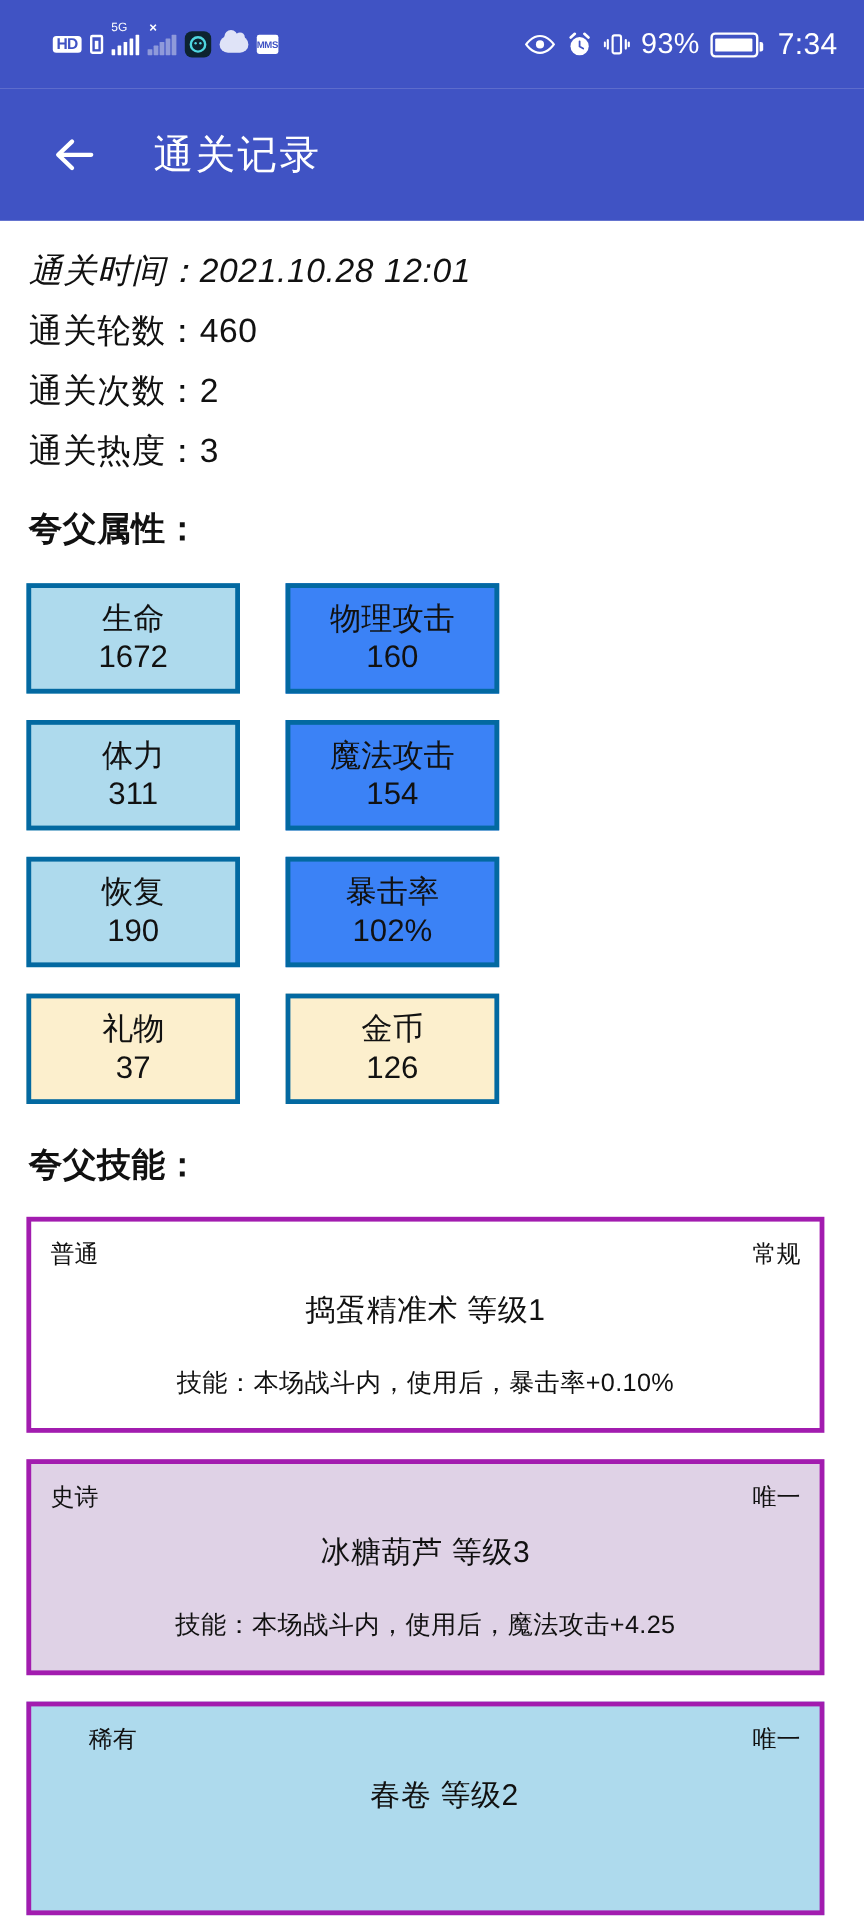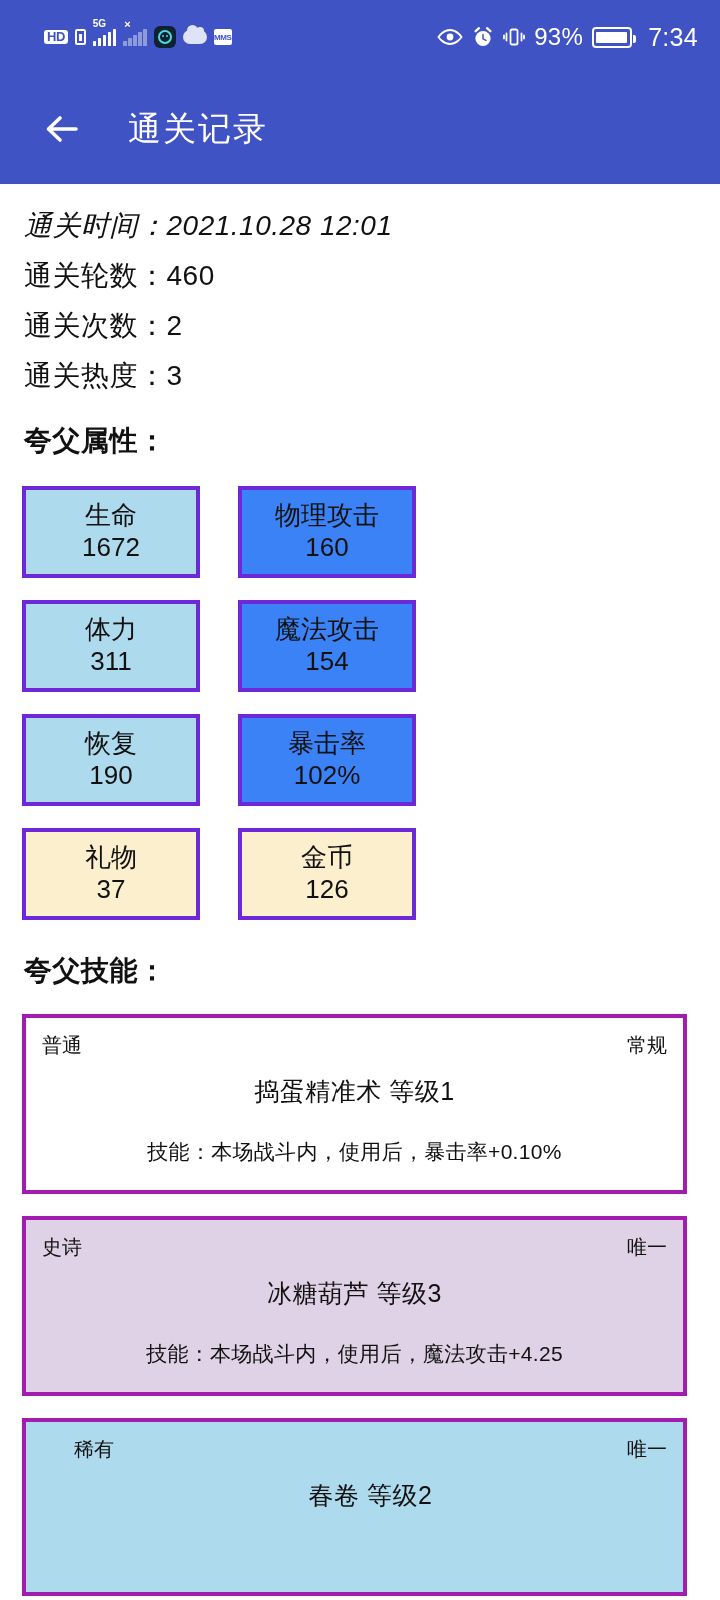--- a/index.html
+++ b/index.html
@@ -37,21 +37,21 @@
   .sig { display:flex; align-items:flex-end; gap:1.5px; height:18px; }
   .sig i { width:3.5px; background:#ffffff; display:block; border-radius:0.5px; }
   .sig i:nth-child(1){height:5px}
   .sig i:nth-child(2){height:8px}
   .sig i:nth-child(3){height:11px}
   .sig i:nth-child(4){height:14px}
   .sig i:nth-child(5){height:17px}
   .sig.dim i { background:#8f9ada; }
   .sig-wrap { position:relative; display:flex; align-items:flex-end; }
   .fivegtag {
-    position:absolute; left:0; top:-9px; font-size:10px; font-weight:bold;
+    position:absolute; left:0; top:-9px; font-size:10px; font-weight:normal;
     line-height:10px; color:#ffffff;text-align:center;
   }
   .xtag {
     position:absolute; left:1px; top:-9px; font-size:11px; font-weight:bold;
     line-height:10px; color:#ffffff;
   }
   .appicon {
     width:22px; height:22px; border-radius:6px; background:#0d2330;
     display:flex; align-items:center; justify-content:center;
   }
@@ -116,21 +116,21 @@
 
   .section-title {
     font-size:28px; font-weight:bold; padding:32px 0 0 2px; letter-spacing:0.5px;
   }
 
   .attr-grid {
     display:grid; grid-template-columns:178px 178px; gap:22px 38px;
     margin-top:26px;
   }
   .attr-card {
-    border:4px solid #6d28d9; height:92px;
+    border:4px solid #0369a1; height:92px;
     display:flex; flex-direction:column; align-items:center; justify-content:center;
     line-height:1.15;
   }
   .attr-card .an { font-size:26px; }
   .attr-card .av { font-size:26px; margin-top:2px; }
   .attr-blue   { background:#AEDAED; }
   .attr-pink   { background:#3b82f6; }
   .attr-yellow { background:#FCEFCD; }
 
   .skill-list { margin-top:24px; }

